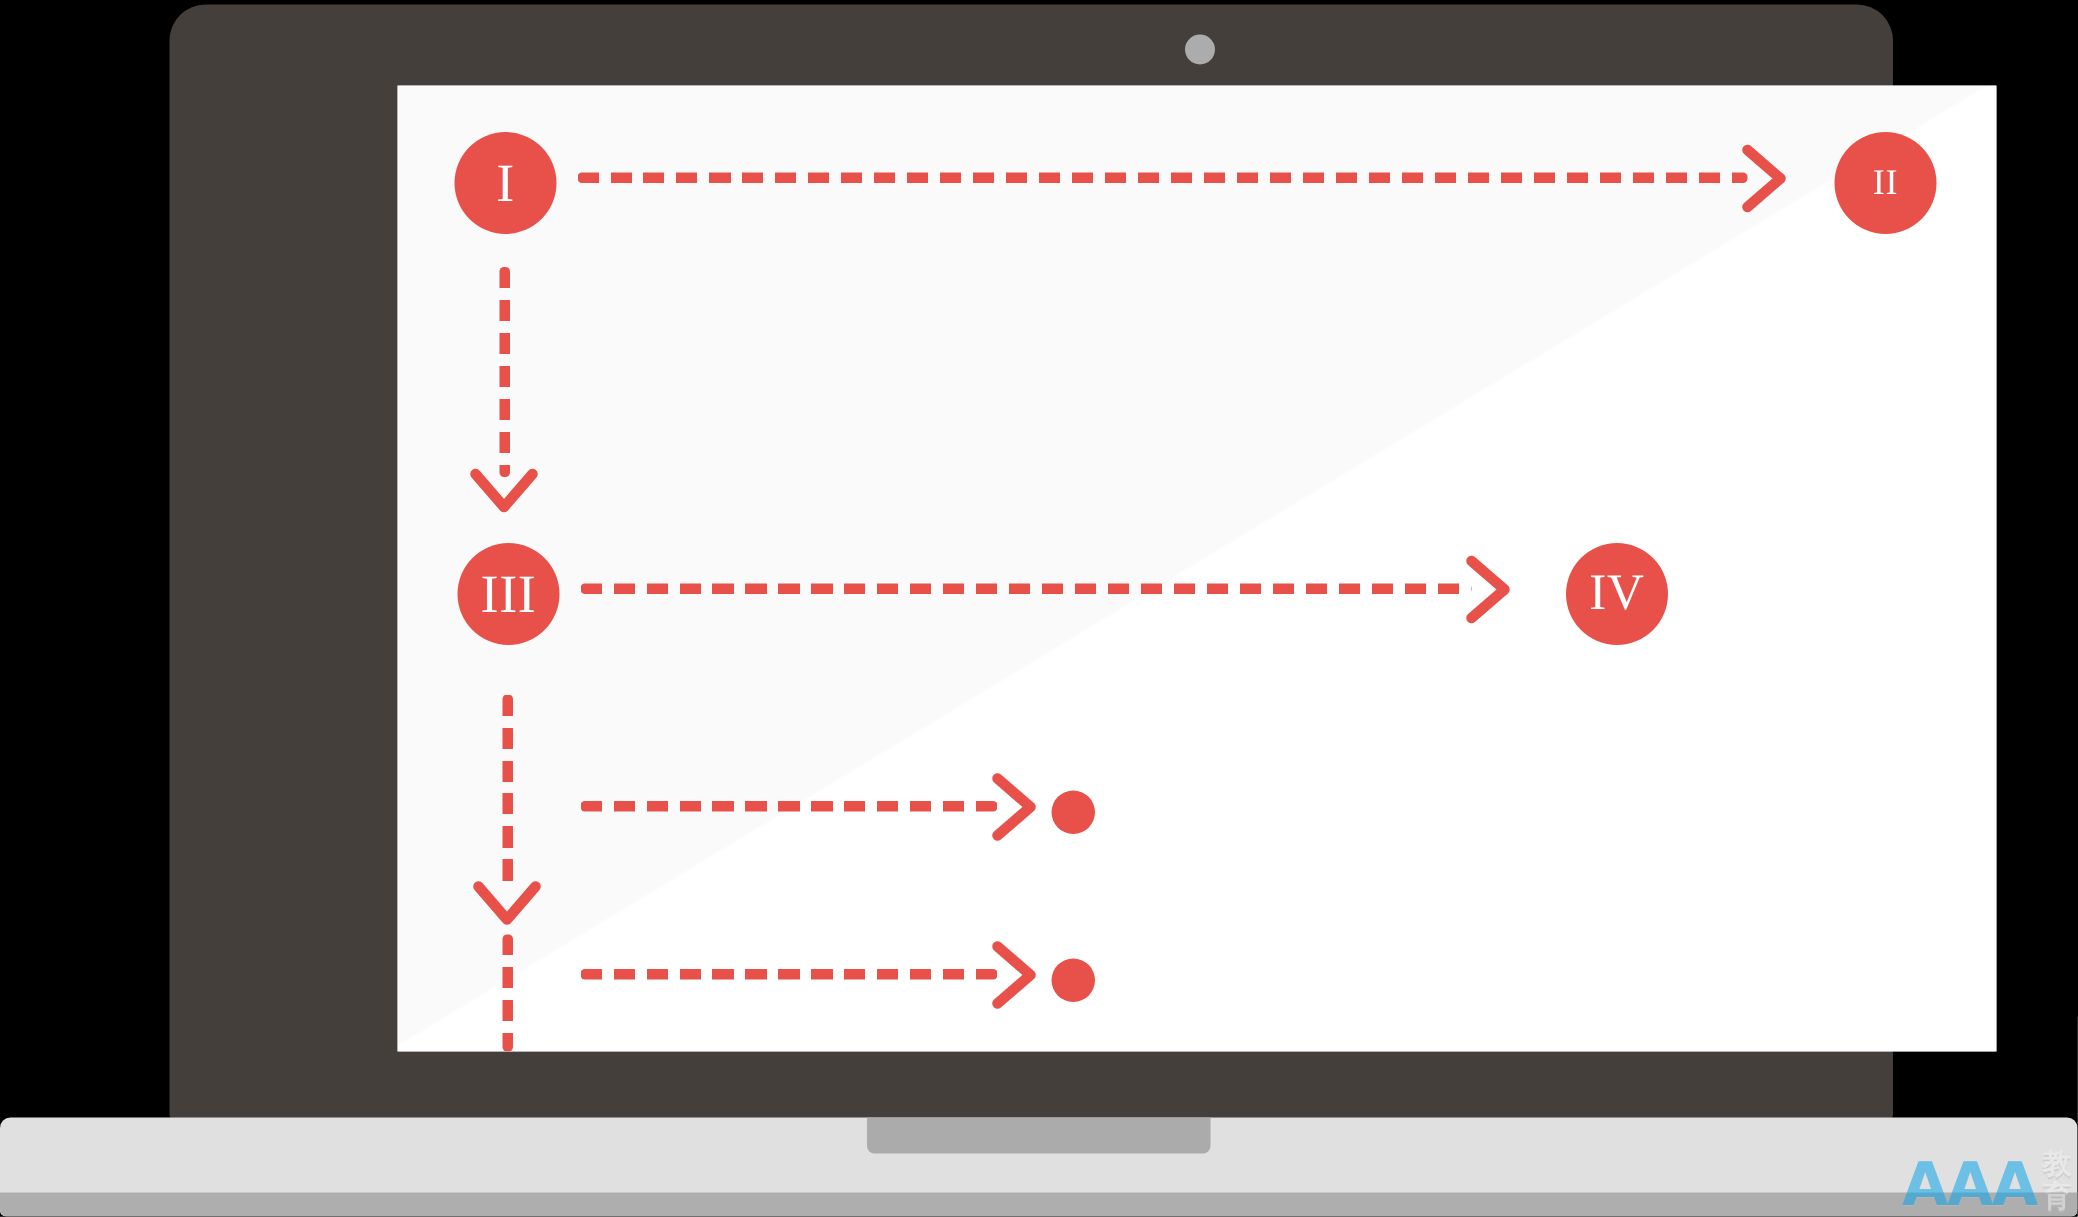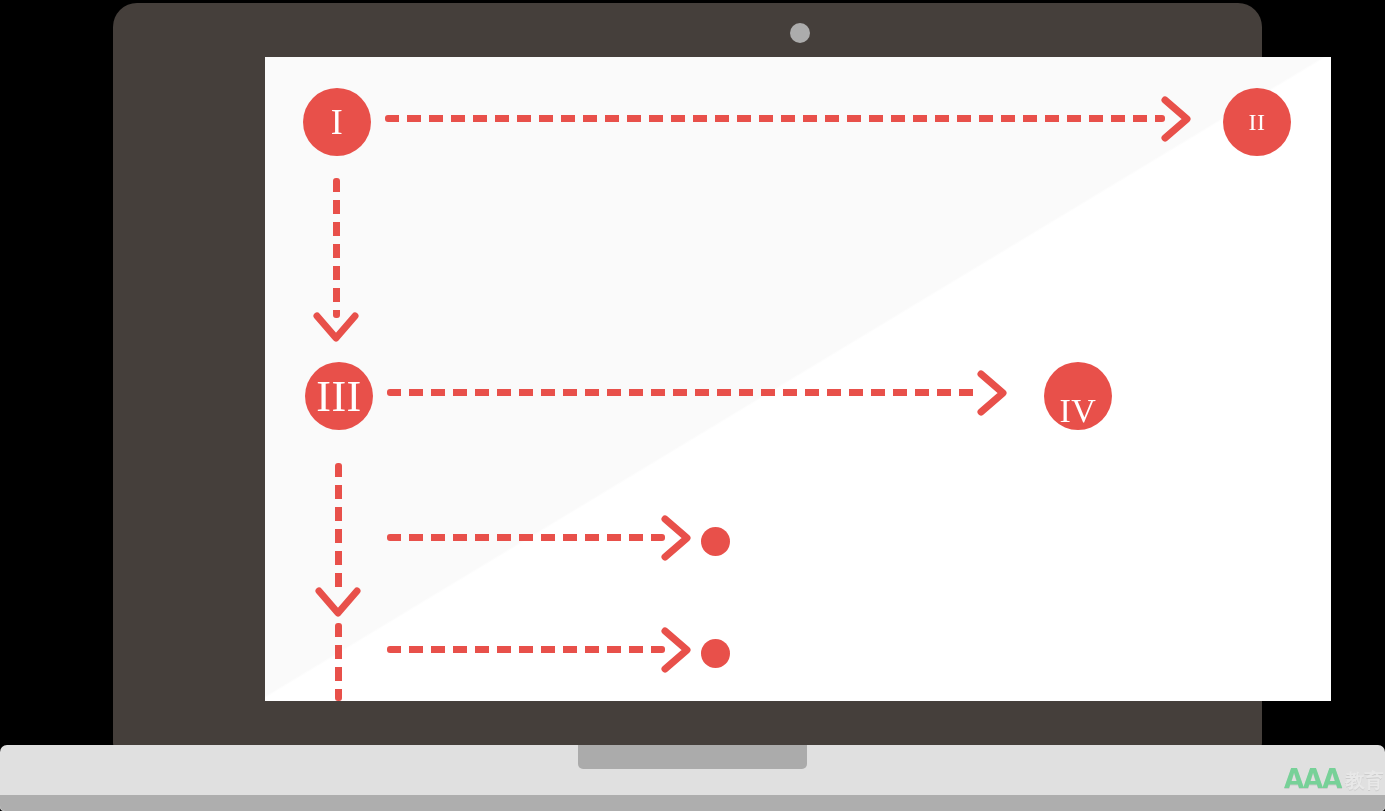--- a/index.html
+++ b/index.html
@@ -132,27 +132,26 @@
     left: 1268px;
     top: 766px;
     display: flex;
     align-items: flex-end;
     gap: 4px;
     opacity: 0.55;
     user-select: none;
   }
   #watermark-aaa {
     font-family: "DejaVu Sans", sans-serif;
-    font-size: 26px;
+    font-size: 40px;
     font-weight: 700;
     letter-spacing: -1px;
-    color: #22c55e;
+    color: #0ea5e9;
     text-shadow: 0 1px 0 #BDBDBD;
     line-height: 1;
-    margin-left: 16px;
   }
   #watermark-cn {
     font-family: "DejaVu Sans", sans-serif;
     font-size: 19px;
     font-weight: 700;
     color: #EFEFEF;
     text-shadow: 0 1px 0 #BDBDBD;
     line-height: 1.15;
   }
 </style>
@@ -212,25 +211,25 @@
       </div>
 
       <div class="node" style="left:38px; top:31px; width:68px; height:68px; font-size:36px;">
         <span>I</span>
       </div>
 
       <div class="node" style="left:958px; top:31px; width:68px; height:68px; font-size:24px;">
         <span>II</span>
       </div>
 
-      <div class="node" style="left:40px; top:305px; width:68px; height:68px; font-size:44px;">
+      <div class="node" style="left:40px; top:305px; width:68px; height:68px; font-size:36px;">
         <span>III</span>
       </div>
 
-      <div class="node" style="left:779px; top:305px; width:68px; height:68px; font-size:34px;align-items:flex-end;">
+      <div class="node" style="left:779px; top:305px; width:68px; height:68px; font-size:34px;">
         <span>IV</span>
       </div>
 
       <div class="dot" style="left:436px; top:470px; width:29px; height:29px;"></div>
       <div class="dot" style="left:436px; top:582px; width:29px; height:29px;"></div>
     </div>
   </div>
 
   <div id="laptop-base"></div>
   <div id="laptop-base-shadow"></div>

